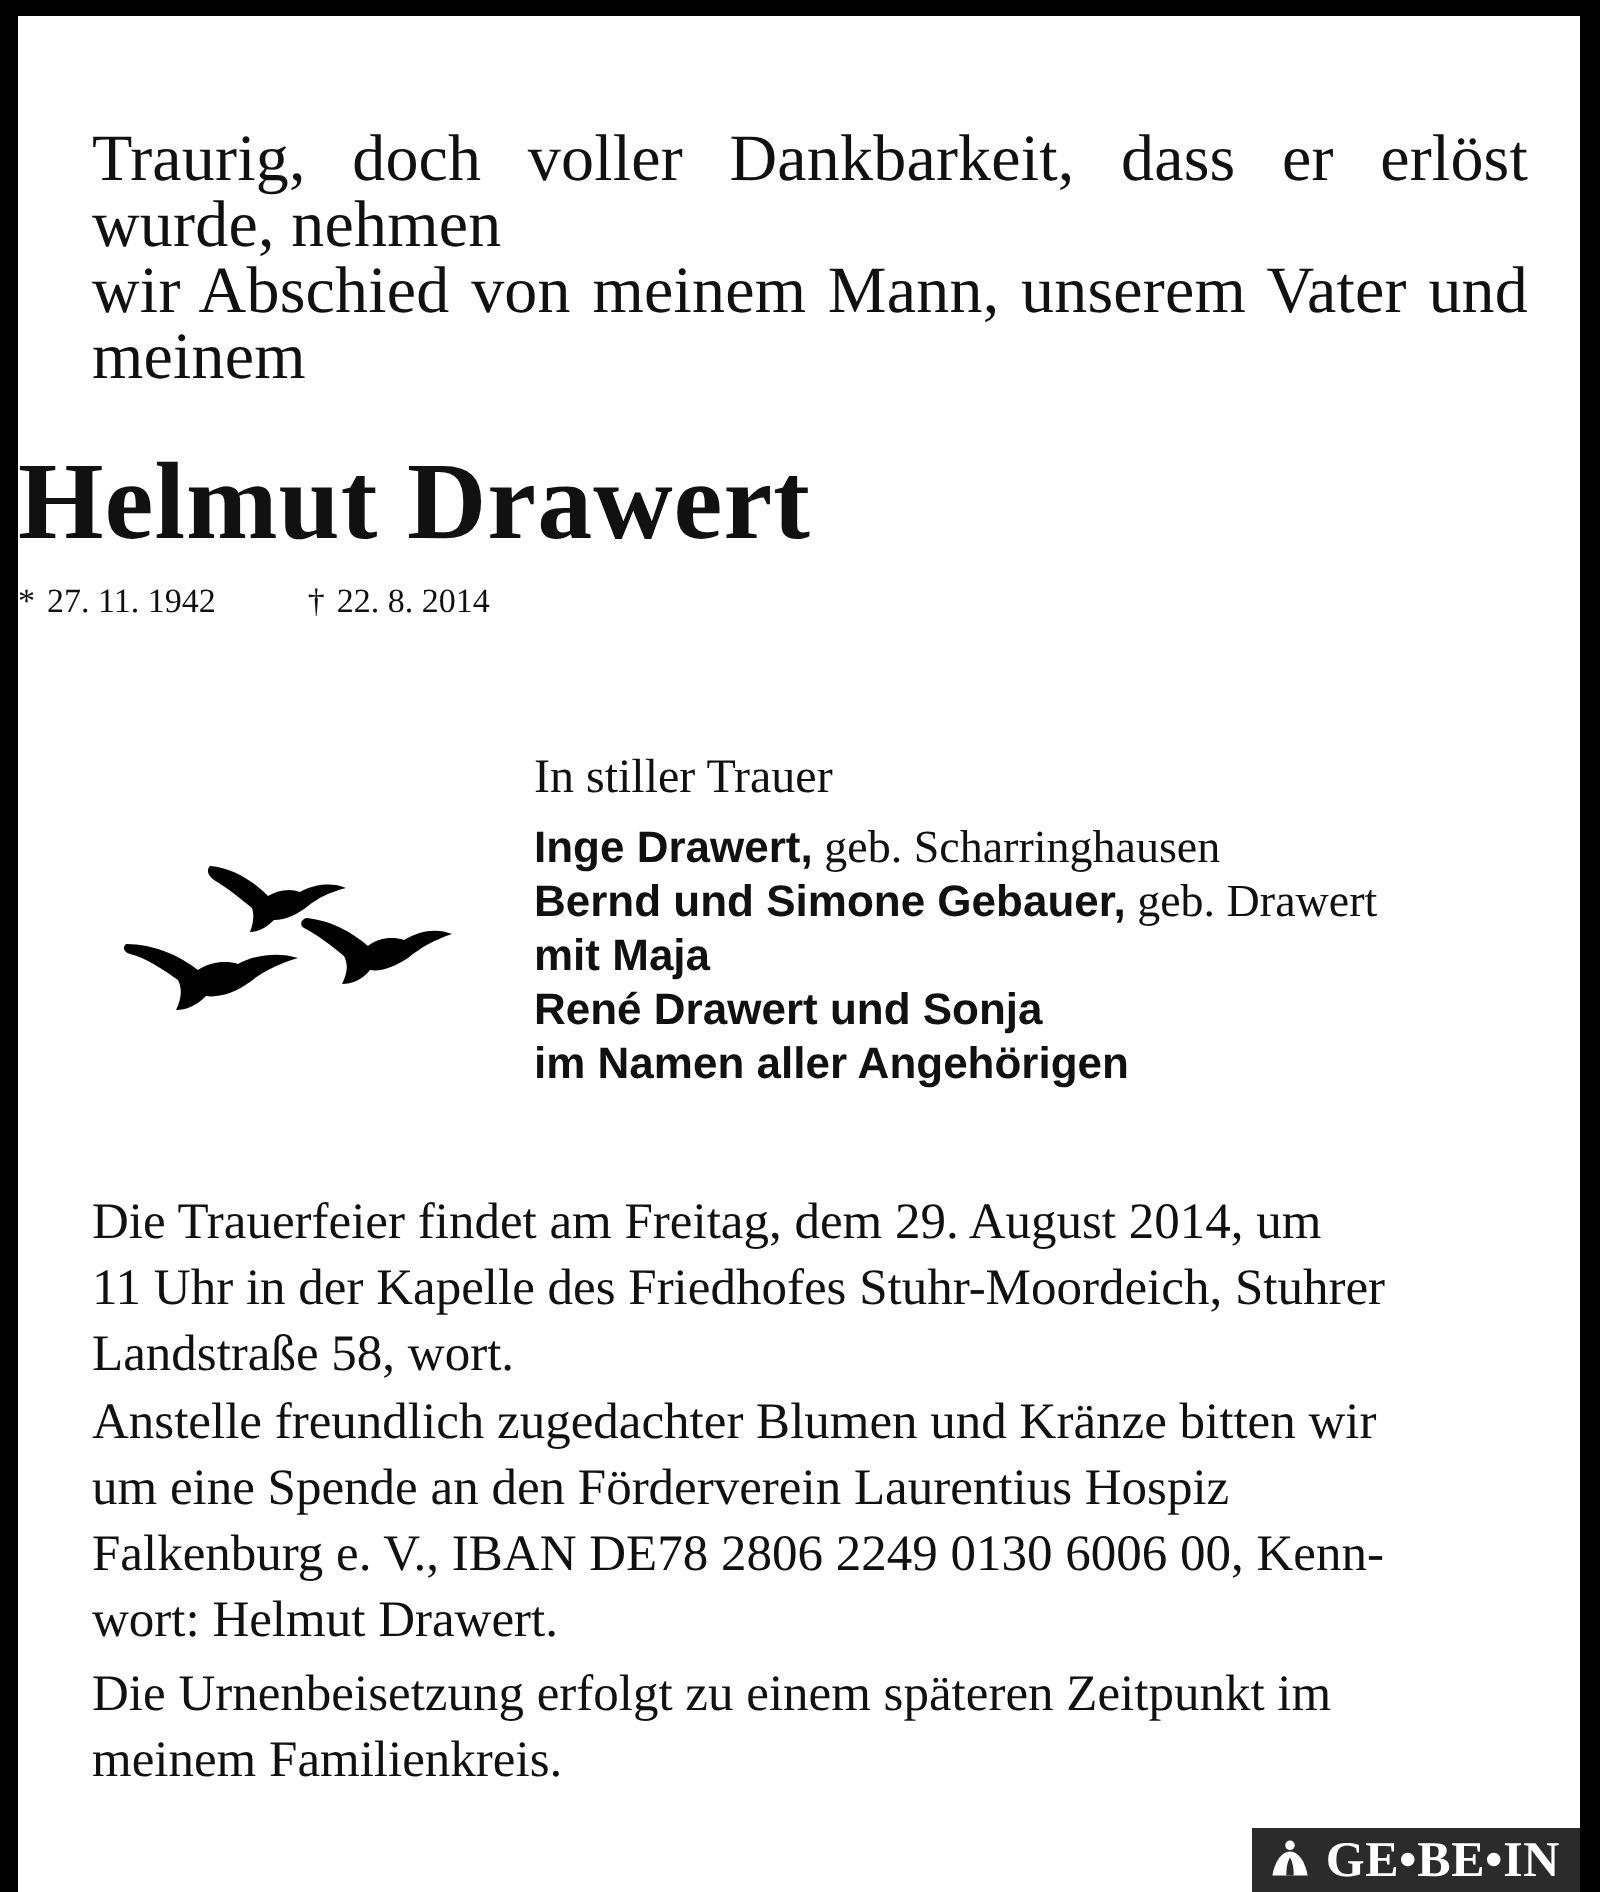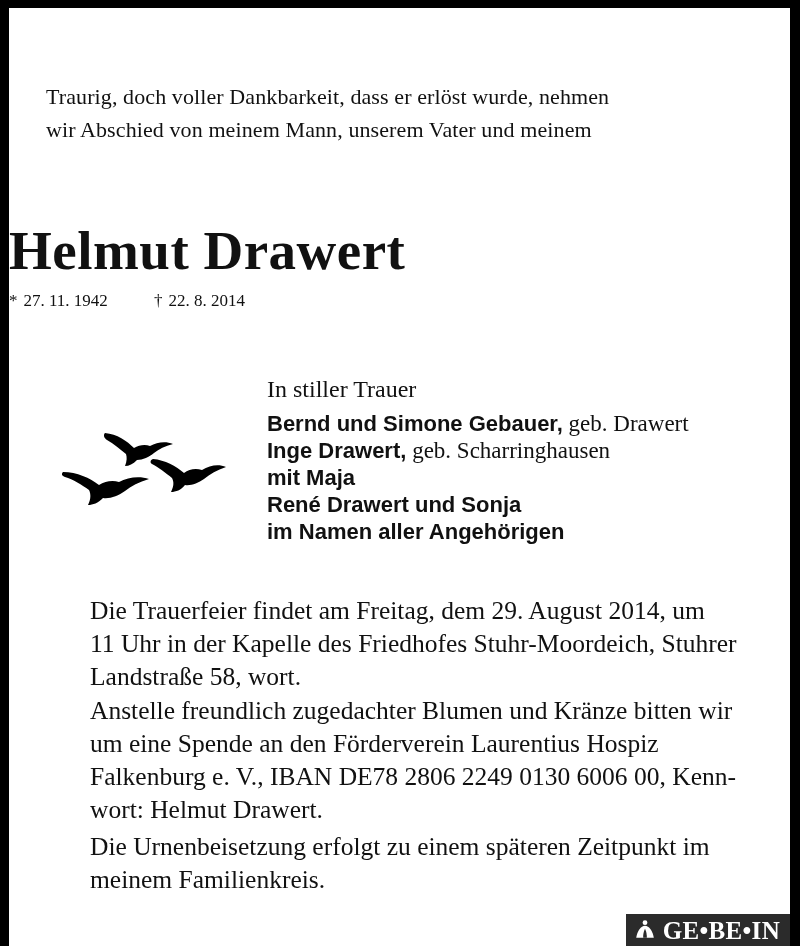--- a/index.html
+++ b/index.html
@@ -27,23 +27,23 @@
     position: relative;
     width: 100%;
     height: 100%;
     background: #ffffff;
   }
 
   
   .intro {
     position: absolute;
     left: 37px;
-    top: 72px;
+    top: 56px;
     width: 718px;
-    font-size: 22px;
+    font-size: 33px;
     line-height: 33px;
     text-align: justify;
     text-justify: inter-word;
     letter-spacing: 0.1px;
   }
   .intro > span { display: block; }
 
   
   .name-block {
     position: absolute;
@@ -107,21 +107,21 @@
   
   .para {
     position: absolute;
     width: 718px;
     left: 37px;
     font-size: 25.5px;
     line-height: 33px;
     text-align: justify;
     text-justify: inter-word;
   }
-  .para > span { display: block; margin-left: 44px; }
+  .para > span { display: block; }
   .p-ceremony { top: 586px; }
   .p-donation { top: 686px; }
   .p-urn      { top: 822px; }
 
   .nowrap { white-space: nowrap; }
 
   
   .logo-bar {
     position: absolute;
     right: 0;
@@ -181,24 +181,24 @@
 
         <g fill="#000000">
           <path d="M92 31 C 104 32, 115 38, 123 45 C 128 41, 135 40, 141 42 C 149 37, 158 36, 165 39 C 156 42, 149 46, 143 51 C 137 55, 130 58, 124 57 C 120 62, 115 64, 110 64 C 113 58, 113 54, 111 50 C 105 45, 97 39, 91 36 C 89 35, 89 32, 92 31 Z"></path>
         </g>
       </svg>
     </div>
 
     <div class="mourners">
       <div class="mourn-head">In stiller Trauer</div>
       <div class="mourn-line">
+        <span>Inge Drawert,</span><span class="reg"> geb. Scharringhausen</span>
+      </div>
+      <div class="mourn-line">
         <span>Bernd und Simone Gebauer,</span><span class="reg"> geb. Drawert</span>
-      </div>
-      <div class="mourn-line">
-        <span>Inge Drawert,</span><span class="reg"> geb. Scharringhausen</span>
       </div>
       <div class="mourn-line">
         <span>mit Maja</span>
       </div>
       <div class="mourn-line">
         <span>René Drawert und Sonja</span>
       </div>
       <div class="mourn-line">
         <span>im Namen aller Angehörigen</span>
       </div>

